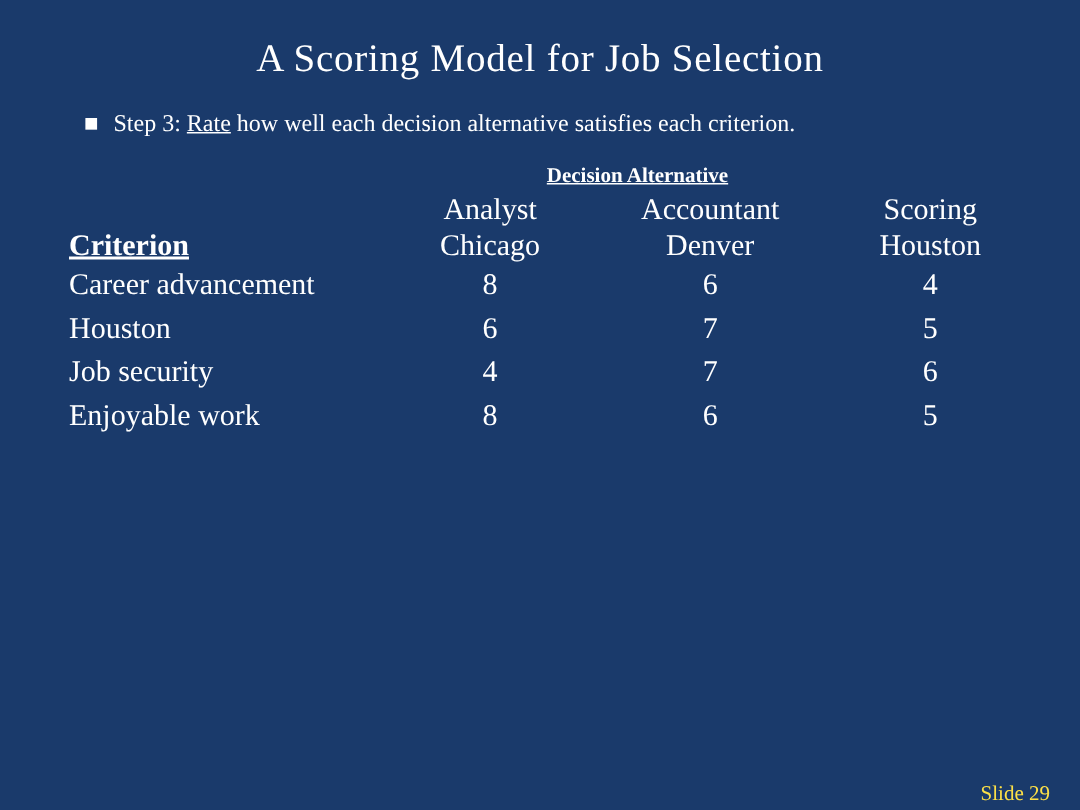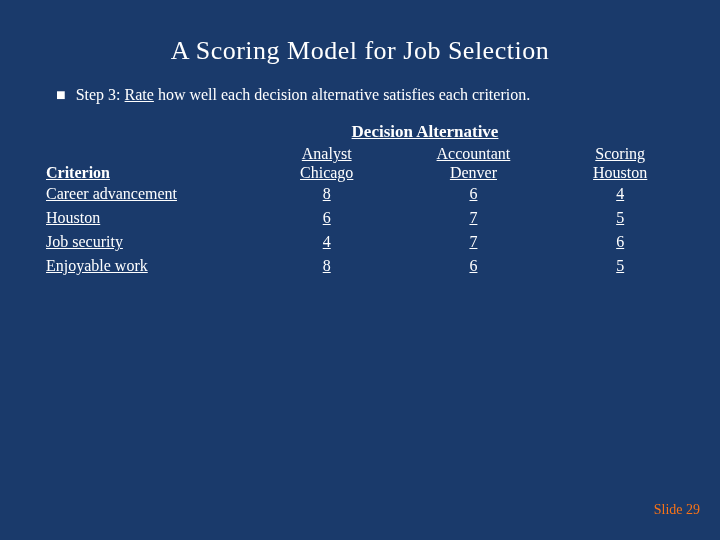--- a/index.html
+++ b/index.html
@@ -22,21 +22,20 @@
       flex-direction: column;
     }
 
     .title {
       text-align: center;
       font-size: 26px;
       font-weight: normal;
       color: #ffffff;
       margin-bottom: 20px;
       letter-spacing: 0.5px;
-      margin-top: 12px;
     }
 
     .step-text {
       font-size: 16px;
       color: #ffffff;
       margin-left: 20px;
       margin-bottom: 18px;
       display: flex;
       align-items: flex-start;
       gap: 10px;
@@ -55,32 +54,31 @@
       text-decoration: underline;
     }
 
     .table-area {
       flex: 1;
       padding-left: 10px;
     }
 
     .decision-alt-header {
       text-align: center;
-      font-size: 17px;
+      font-size: 14px;
       font-weight: bold;
       text-decoration: underline;
       margin-bottom: 2px;
       margin-left: 120px;
     }
 
     table {
       width: 100%;
       border-collapse: collapse;
-      font-size: 16px;
-      text-decoration: underline;
+      font-size: 20px;
     }
 
     .col-criterion { width: 170px; }
     .col-chicago { width: 100px; text-align: center; }
     .col-denver { width: 130px; text-align: center; }
     .col-houston { width: 100px; text-align: center; }
 
     .header-row td {
       padding: 1px 0;
       text-align: center;
@@ -93,24 +91,24 @@
     .data-row .criterion-cell {
       text-align: left;
     }
 
     .data-row .value-cell {
       text-align: center;
     }
 
     .slide-number {
       position: absolute;
-      bottom: 22px;
+      bottom: 2px;
       right: 20px;
       font-size: 14px;
-      color: #f97316;
+      color: #fde047;
       text-align: center;
     }
 
     .subheader-row td {
       text-align: center;
       padding: 0px 0;
       margin-top: 42px;
     }
 
     .subheader-row .criterion-cell {

